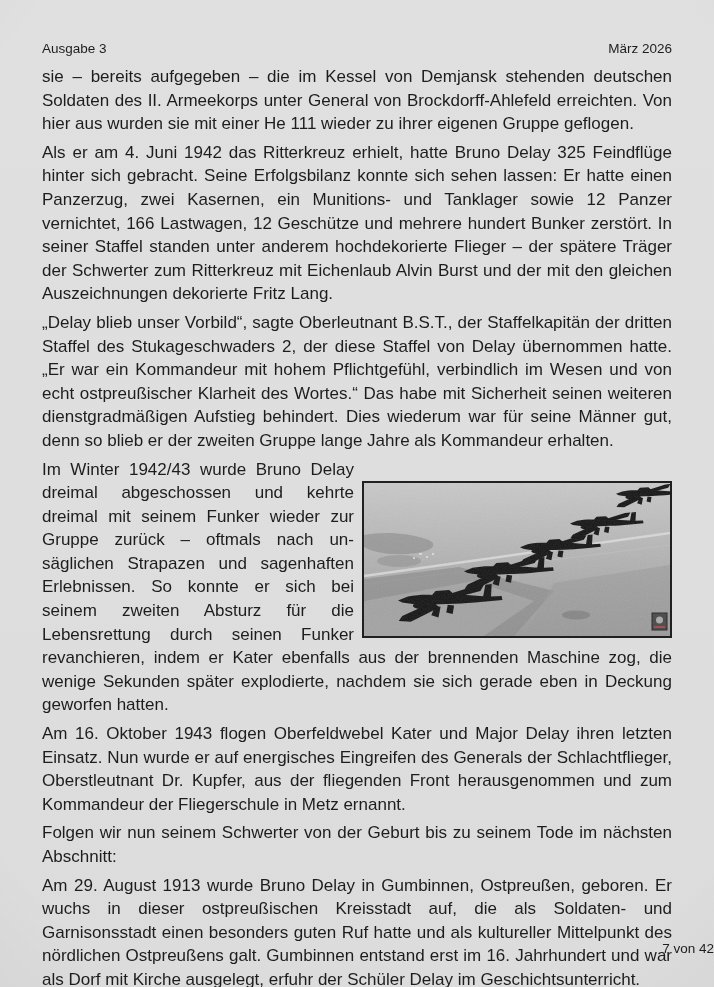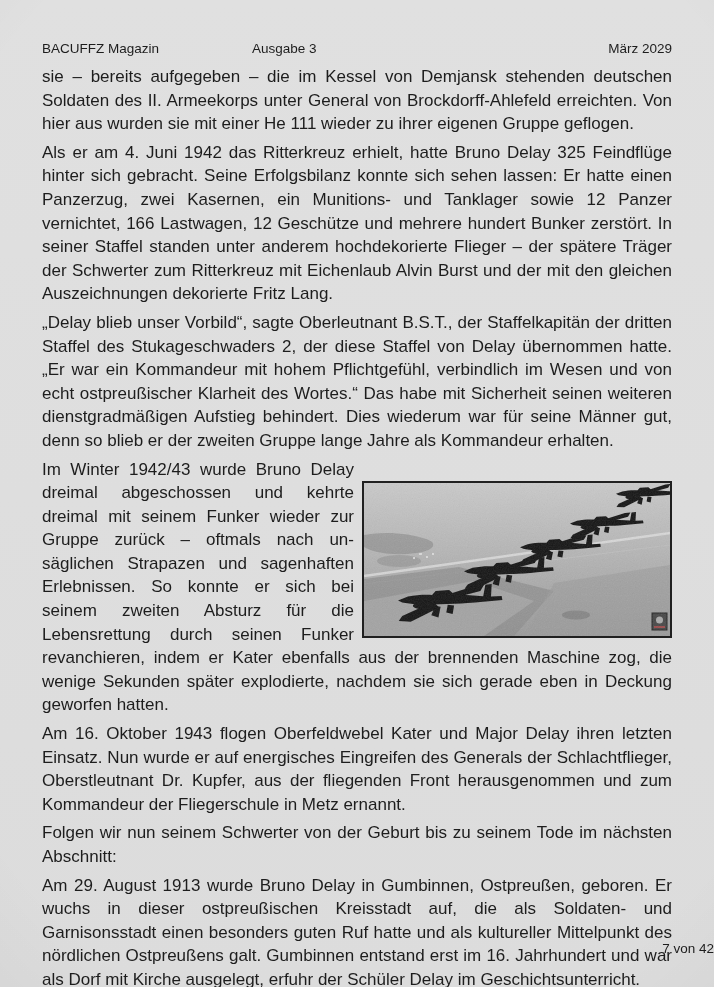--- a/index.html
+++ b/index.html
@@ -61,23 +61,22 @@
     font-size: 13.5px;
     color: #1d1d1d;
   }
 </style>
 </head>
 <body>
 
 <div class="page">
 
   <header class="page-header">
-    <span class="h-left">BACUFFZ Magazin</span>
     <span class="h-center">Ausgabe 3</span>
-    <span class="h-right">März 2029</span>
+    <span class="h-right">März 2026</span>
   </header>
 
   <main class="page-body">
     <p><span>sie – bereits aufgegeben – die im Kessel von Demjansk stehenden deutschen Soldaten des II. Armeekorps unter General von Brockdorff-Ahlefeld erreichten. Von hier aus wurden sie mit einer He 111 wieder zu ihrer eigenen Gruppe geflogen.</span></p>
     <p><span>Als er am 4. Juni 1942 das Ritterkreuz erhielt, hatte Bruno Delay 325 Feindflüge hinter sich ge­bracht. Seine Erfolgsbilanz konnte sich sehen lassen: Er hatte einen Panzerzug, zwei Kasernen, ein Munitions- und Tanklager sowie 12 Panzer vernichtet, 166 Lastwagen, 12 Geschütze und mehrere hundert Bunker zerstört. In seiner Staffel standen unter anderem hochdekorierte Flieger – der spätere Träger der Schwerter zum Ritterkreuz mit Eichenlaub Alvin Burst und der mit den glei­chen Auszeichnungen dekorierte Fritz Lang.</span></p>
     <p><span>„Delay blieb unser Vorbild“, sagte Oberleutnant B.S.T., der Staffelkapitän der dritten Staffel des Stukageschwaders 2, der diese Staffel von Delay übernommen hatte. „Er war ein Kommandeur mit hohem Pflichtgefühl, verbindlich im Wesen und von echt ostpreußischer Klarheit des Wortes.“ Das habe mit Sicherheit seinen weiteren dienstgradmäßigen Aufstieg behindert. Dies wiederum war für seine Männer gut, denn so blieb er der zweiten Gruppe lange Jahre als Kommandeur er­halten.</span></p>
 
     <p>
       <span class="photo-float">
         <svg viewBox="0 0 306 153" preserveAspectRatio="none" role="img">

